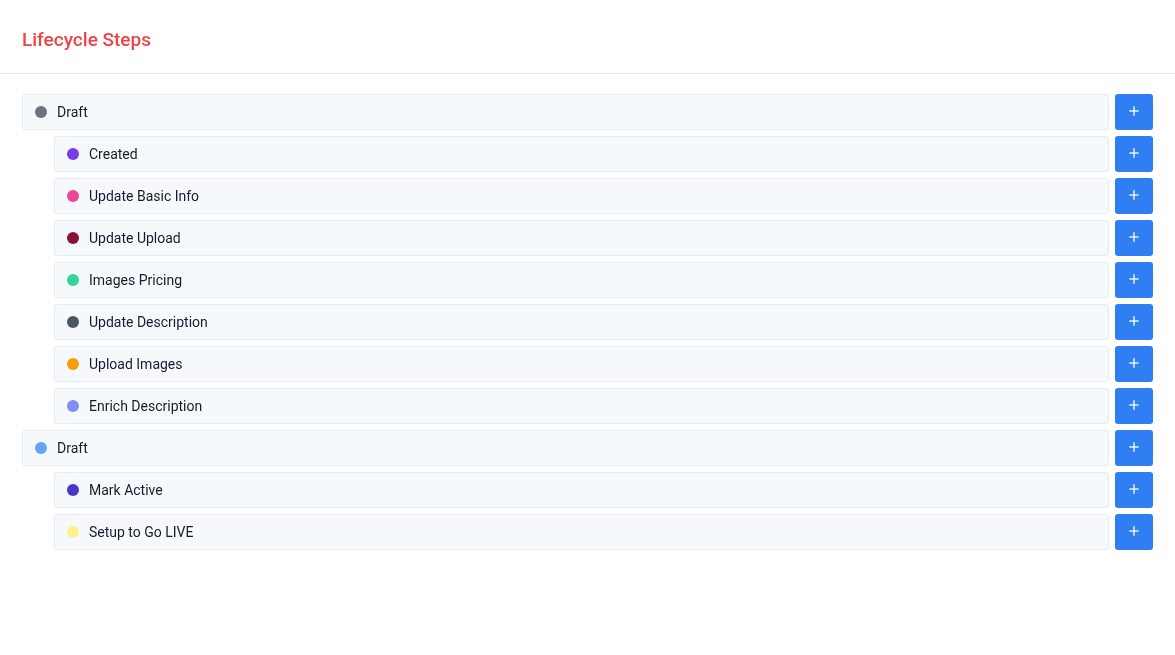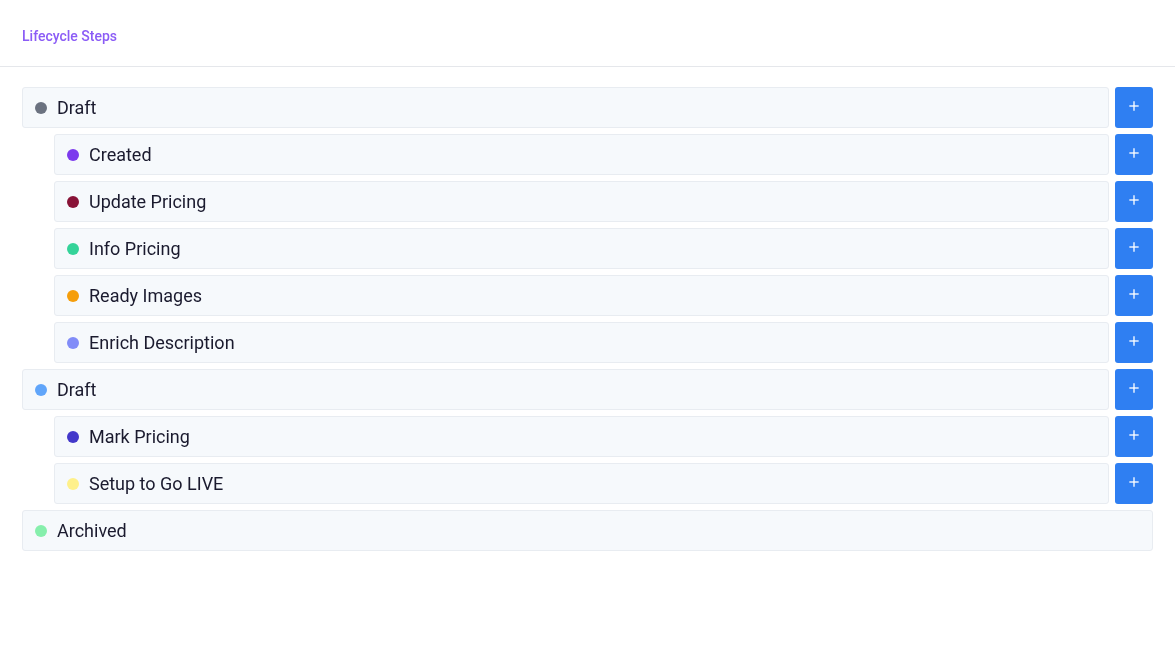--- a/index.html
+++ b/index.html
@@ -12,23 +12,23 @@
     .page {
       width: 1175px;
       height: 655px;
       background: #ffffff;
     }
     .header {
       padding: 28px 22px 22px 22px;
       border-bottom: 1px solid #e5e7eb;
     }
     .page-title {
-      font-size: 14px;
+      font-size: 19px;
       font-weight: 500;
-      color: #8b5cf6;
+      color: #ef4444;
     }
     .content {
       padding: 20px 22px;
     }
     .row {
       display: flex;
       align-items: stretch;
       margin-bottom: 6px;
       gap: 6px;
     }
@@ -46,21 +46,21 @@
       min-height: 36px;
     }
     .dot {
       width: 12px;
       height: 12px;
       border-radius: 50%;
       margin-right: 10px;
       flex-shrink: 0;
     }
     .row-label {
-      font-size: 18px;
+      font-size: 14px;
       color: #1a1a2e;
       font-weight: 400;
     }
     .add-btn {
       width: 38px;
       background: #2f7ff2;
       border: none;
       border-radius: 3px;
       display: flex;
       align-items: center;
@@ -103,46 +103,70 @@
         </div>
         <button class="add-btn">
           <span><svg viewBox="0 0 24 24" fill="none">
               <line x1="12" y1="5" x2="12" y2="19"></line>
               <line x1="5" y1="12" x2="19" y2="12"></line>
             </svg></span>
         </button>
       </div>
       <div class="row child">
         <div class="row-main">
+          <span class="dot" style="background: rgb(236, 72, 153);"></span>
+          <span class="row-label">Update Basic Info</span>
+        </div>
+        <button class="add-btn">
+          <span><svg viewBox="0 0 24 24" fill="none">
+              <line x1="12" y1="5" x2="12" y2="19"></line>
+              <line x1="5" y1="12" x2="19" y2="12"></line>
+            </svg></span>
+        </button>
+      </div>
+      <div class="row child">
+        <div class="row-main">
           <span class="dot" style="background: rgb(136, 19, 55);"></span>
-          <span class="row-label">Update Pricing</span>
+          <span class="row-label">Update Upload</span>
         </div>
         <button class="add-btn">
           <span><svg viewBox="0 0 24 24" fill="none">
               <line x1="12" y1="5" x2="12" y2="19"></line>
               <line x1="5" y1="12" x2="19" y2="12"></line>
             </svg></span>
         </button>
       </div>
       <div class="row child">
         <div class="row-main">
           <span class="dot" style="background: rgb(52, 211, 153);"></span>
-          <span class="row-label">Info Pricing</span>
+          <span class="row-label">Images Pricing</span>
+        </div>
+        <button class="add-btn">
+          <span><svg viewBox="0 0 24 24" fill="none">
+              <line x1="12" y1="5" x2="12" y2="19"></line>
+              <line x1="5" y1="12" x2="19" y2="12"></line>
+            </svg></span>
+        </button>
+      </div>
+      <div class="row child">
+        <div class="row-main">
+          <span class="dot" style="background: rgb(75, 85, 99);"></span>
+          <span class="row-label">Update Description</span>
         </div>
         <button class="add-btn">
           <span><svg viewBox="0 0 24 24" fill="none">
               <line x1="12" y1="5" x2="12" y2="19"></line>
               <line x1="5" y1="12" x2="19" y2="12"></line>
             </svg></span>
         </button>
       </div>
       <div class="row child">
         <div class="row-main">
           <span class="dot" style="background: rgb(245, 158, 11);"></span>
-          <span class="row-label">Ready Images</span>
+          <span class="row-label">Upload Images</span>
         </div>
         <button class="add-btn">
           <span><svg viewBox="0 0 24 24" fill="none">
               <line x1="12" y1="5" x2="12" y2="19"></line>
               <line x1="5" y1="12" x2="19" y2="12"></line>
             </svg></span>
         </button>
       </div>
       <div class="row child">
         <div class="row-main">
@@ -164,41 +188,35 @@
         <button class="add-btn">
           <span><svg viewBox="0 0 24 24" fill="none">
               <line x1="12" y1="5" x2="12" y2="19"></line>
               <line x1="5" y1="12" x2="19" y2="12"></line>
             </svg></span>
         </button>
       </div>
       <div class="row child">
         <div class="row-main">
           <span class="dot" style="background: rgb(67, 56, 202);"></span>
-          <span class="row-label">Mark Pricing</span>
+          <span class="row-label">Mark Active</span>
         </div>
         <button class="add-btn">
           <span><svg viewBox="0 0 24 24" fill="none">
               <line x1="12" y1="5" x2="12" y2="19"></line>
               <line x1="5" y1="12" x2="19" y2="12"></line>
             </svg></span>
         </button>
       </div>
       <div class="row child">
         <div class="row-main">
           <span class="dot" style="background: rgb(254, 240, 138);"></span>
           <span class="row-label">Setup to Go LIVE</span>
         </div>
         <button class="add-btn">
           <span><svg viewBox="0 0 24 24" fill="none">
               <line x1="12" y1="5" x2="12" y2="19"></line>
               <line x1="5" y1="12" x2="19" y2="12"></line>
             </svg></span>
         </button>
-      </div>
-      <div class="row">
-        <div class="row-main">
-          <span class="dot" style="background: rgb(134, 239, 172);"></span>
-          <span class="row-label">Archived</span>
-        </div>
       </div>
     </div>
 </div>
 
 </body></html>

